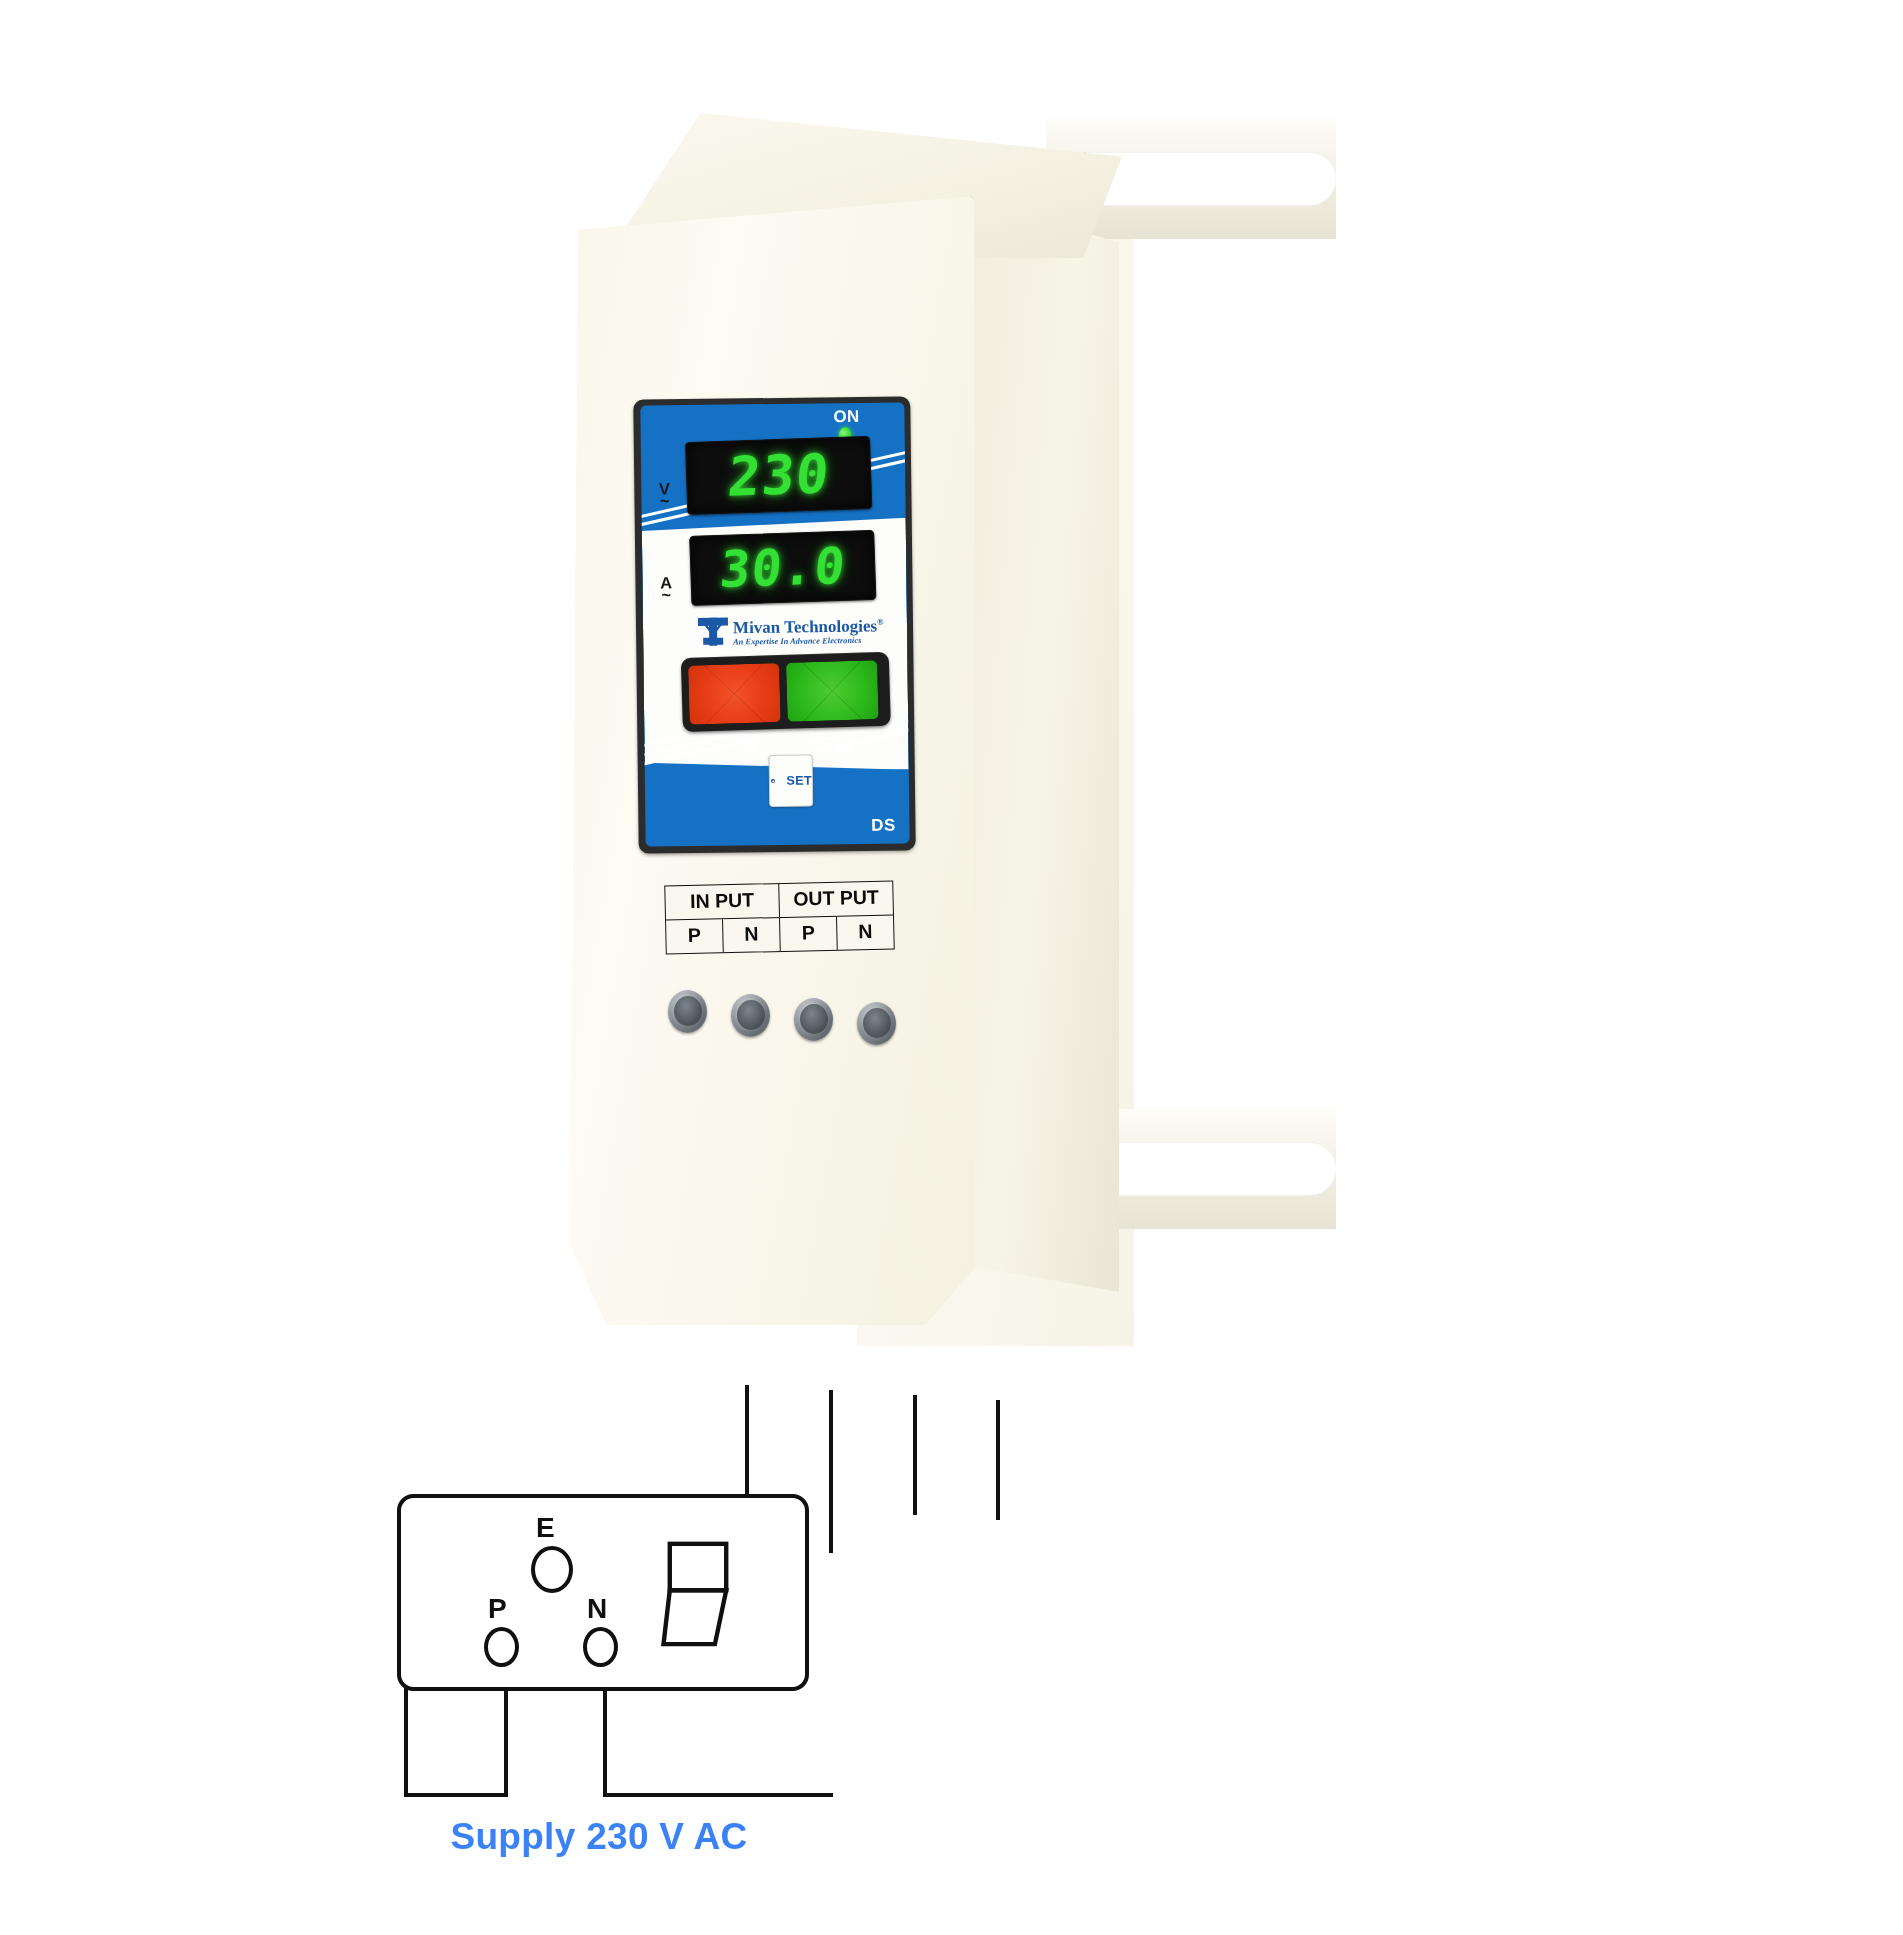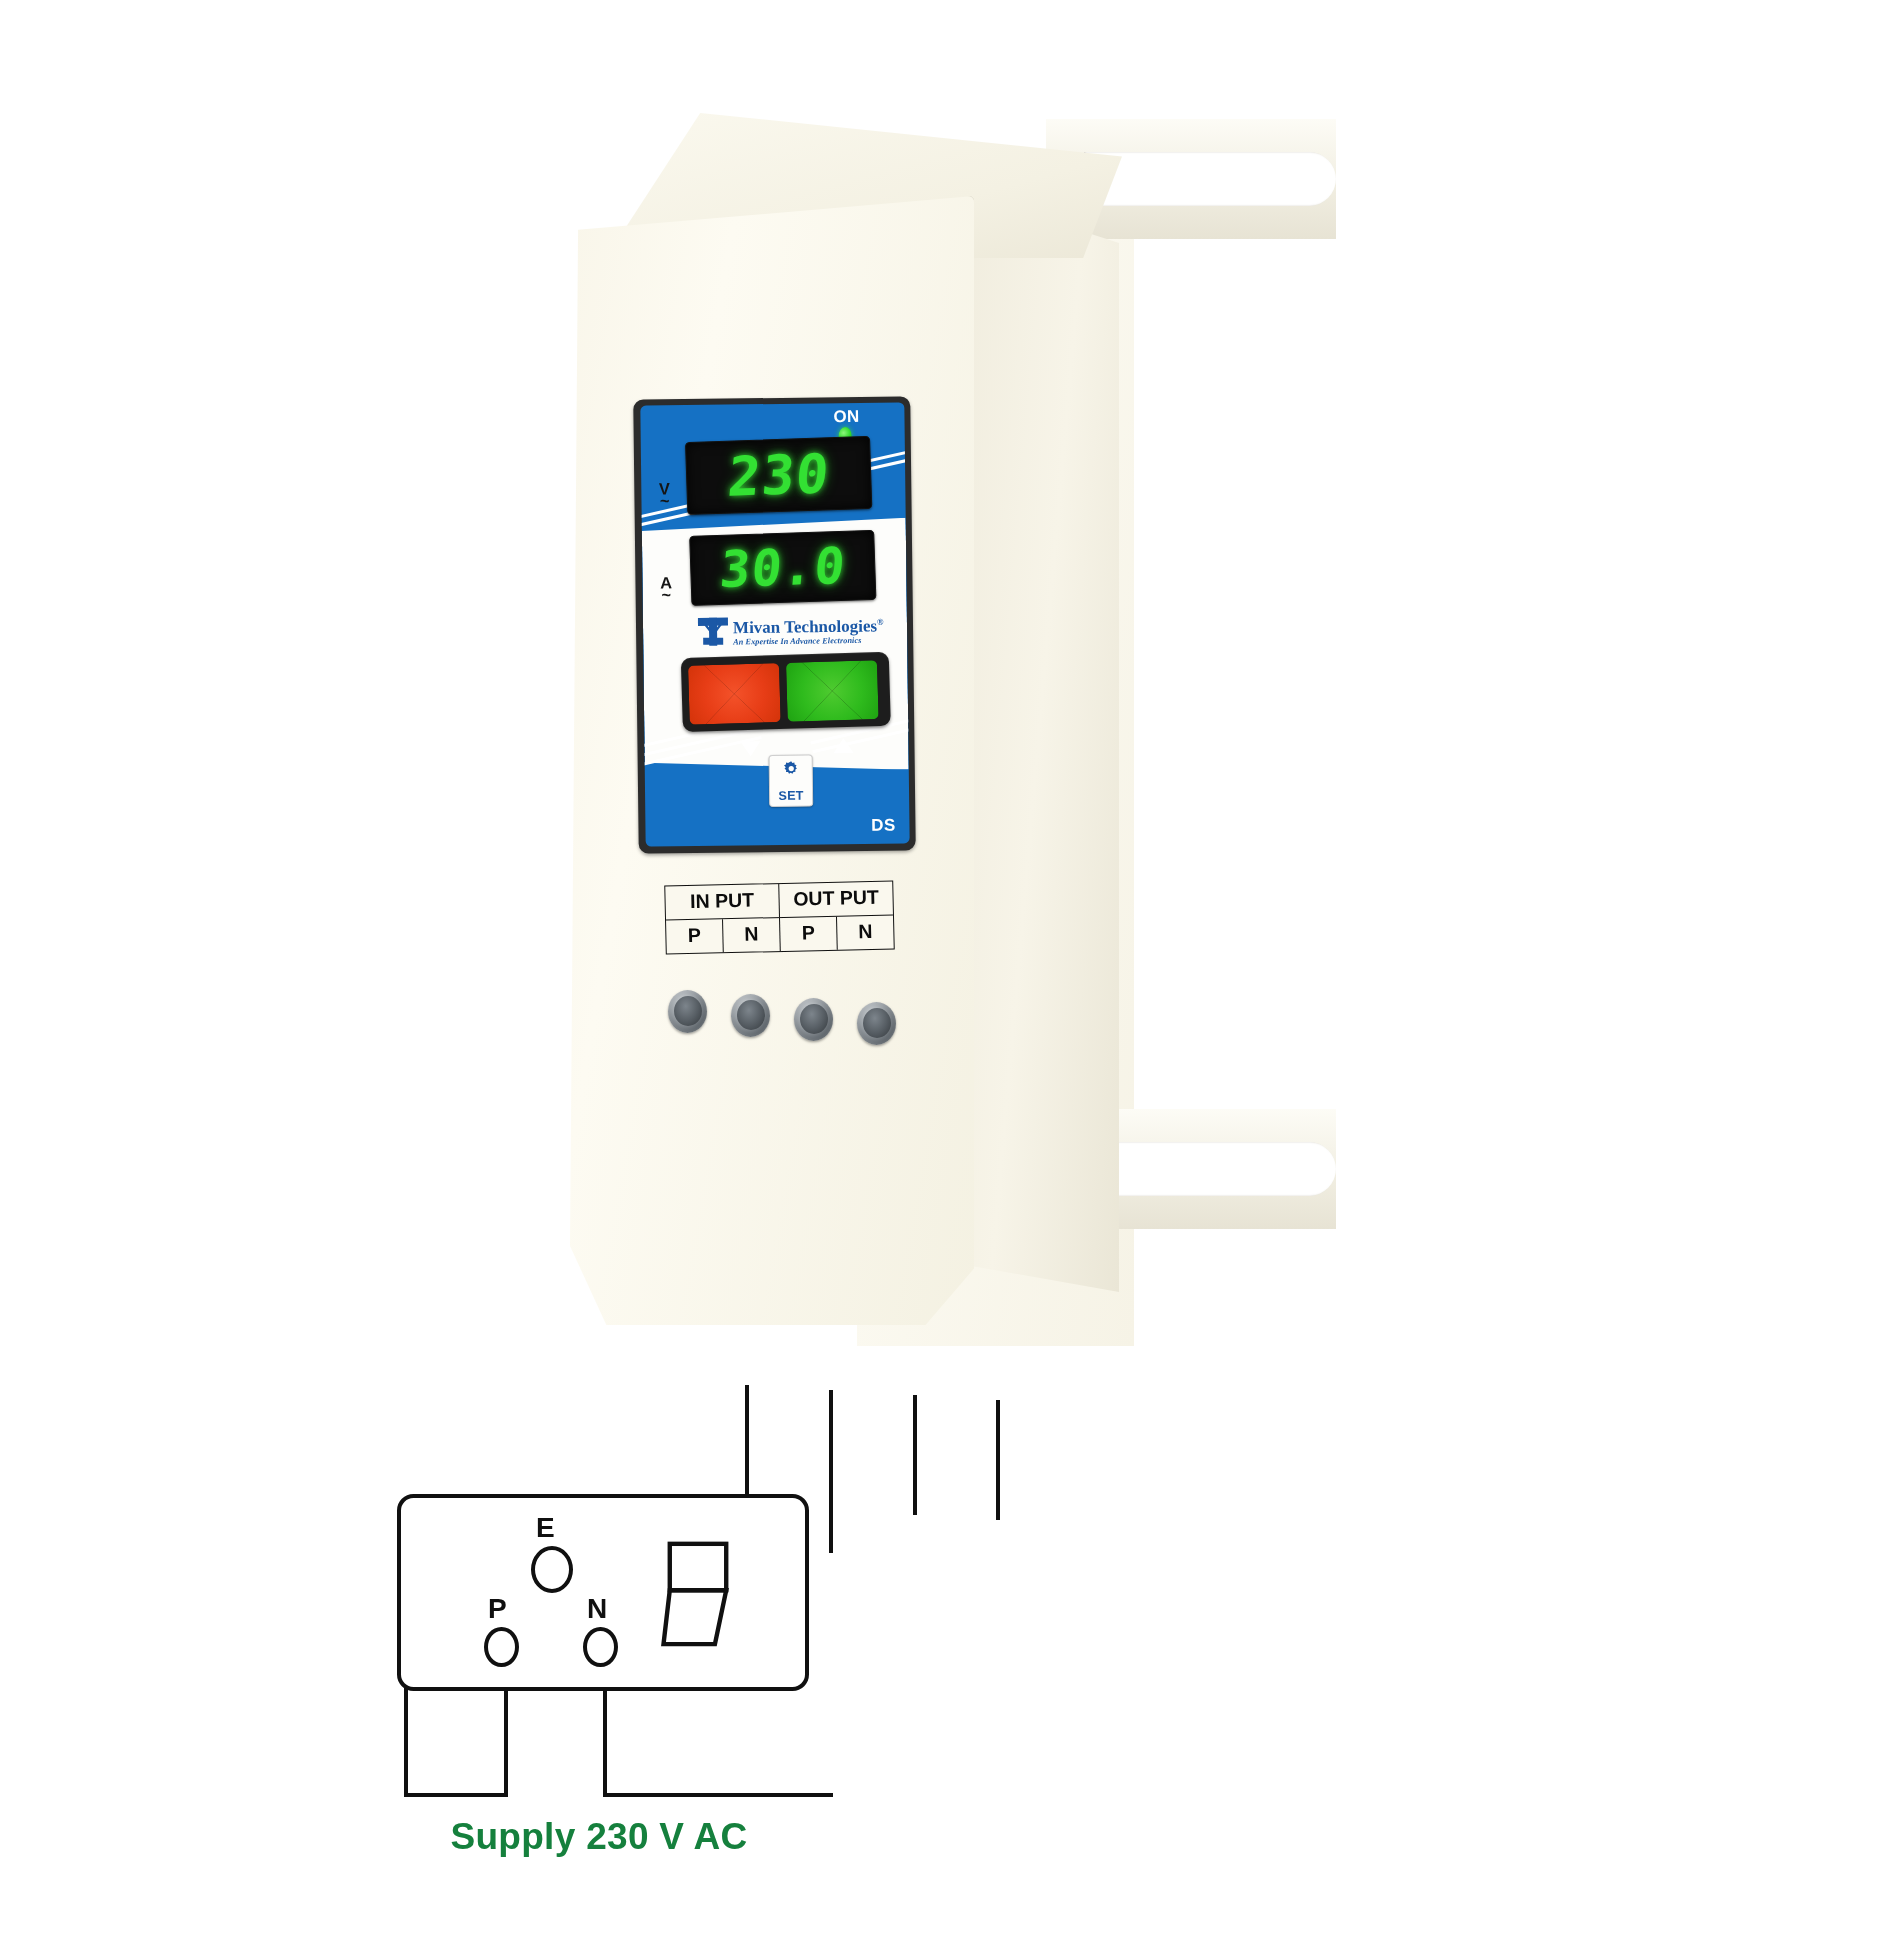--- a/index.html
+++ b/index.html
@@ -160,21 +160,21 @@
   .chev{position:absolute;width:0;height:0;}
   .chev.down{left:96px;top:337px;
     border-left:10.7px solid transparent;border-right:10.7px solid transparent;border-top:15px solid #ffffff;}
   .chev.up{left:189px;top:335px;
     border-left:10.7px solid transparent;border-right:10.7px solid transparent;border-bottom:15px solid #ffffff;}
 
   
   .setkey{
     position:absolute;left:124px;top:351px;width:42px;height:50px;background:#fdfdfb;
     border-radius:3.8px;border:0.6px solid #cfcfcf;
-    display:flex;flex-direction:column;align-items:center;justify-content:center;gap:10px;
+    display:flex;flex-direction:row;align-items:center;justify-content:center;gap:10px;
     box-shadow:0 0.6px 1.9px rgba(0,0,0,.35);
   }
   .setkey .gear{width:19px;height:19px;}
   .setkey .set-lbl{font-family:"Liberation Sans",sans-serif;font-weight:bold;color:#1b58a6;font-size:12.6px;letter-spacing:0.3px;}
 
   .model{
     position:absolute;right:14px;bottom:8.8px;color:#ffffff;font-weight:bold;
     font-size:17px;font-family:"Liberation Sans",sans-serif;letter-spacing:0.3px;
   }
 
@@ -216,21 +216,21 @@
   .socket{
     position:absolute;left:397px;top:1494px;width:404px;height:189px;
     border:4.4px solid #101010;border-radius:16.4px;background:#ffffff;
   }
   .sock-lbl{position:absolute;font-family:"Liberation Sans",sans-serif;font-weight:bold;font-size:28px;color:#101010;}
   .sock-hole{position:absolute;border:4.4px solid #101010;border-radius:50%;background:#fff;}
   .sock-switch{position:absolute;left:260px;top:43px;width:74px;height:106px;}
 
   .supply-label{
     position:absolute;left:391px;top:1816px;width:416px;text-align:center;
-    font-family:"Liberation Sans",sans-serif;font-weight:bold;font-size:37px;color:#15803d;
+    font-family:"Liberation Sans",sans-serif;font-weight:bold;font-size:37px;color:#3b82f6;
     letter-spacing:0.3px;
   }
   .appl-label{
     position:absolute;left:864px;top:1494px;width:233px;text-align:center;
     font-family:"Liberation Serif",serif;font-weight:bold;font-size:25px;color:#0d0d0d;
     line-height:32px;
   }
 </style>
 </head>
 <body>

